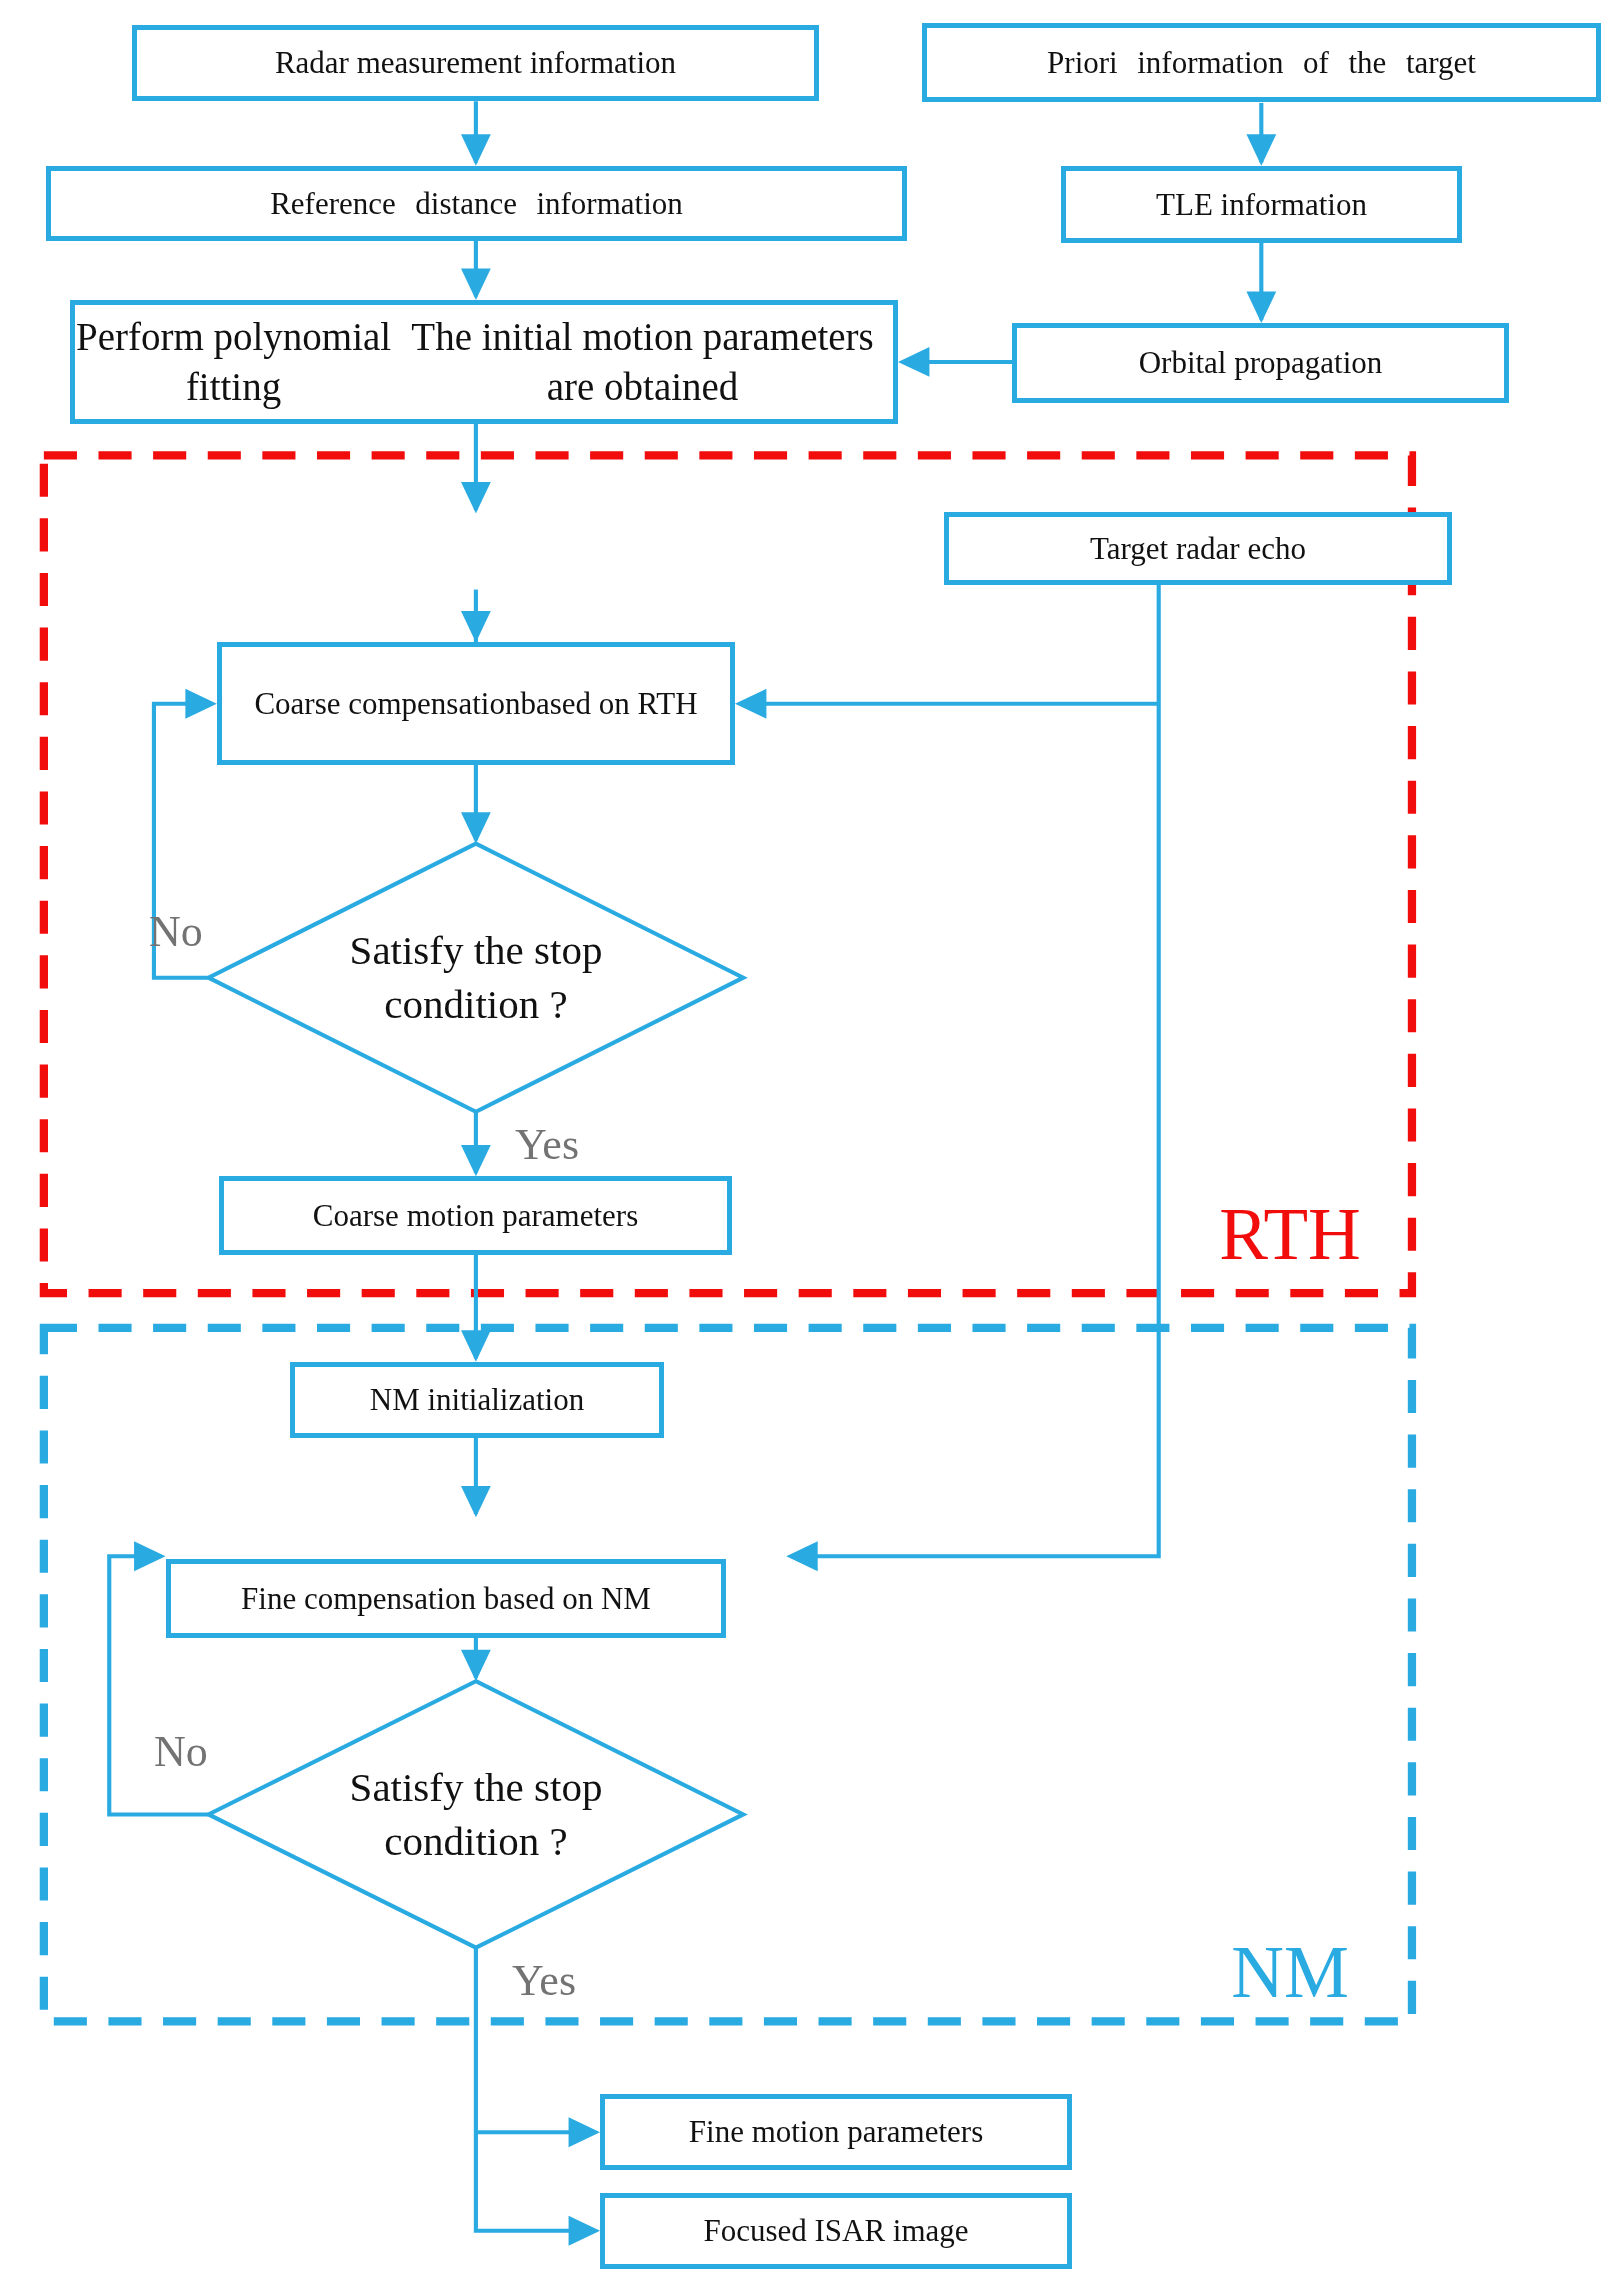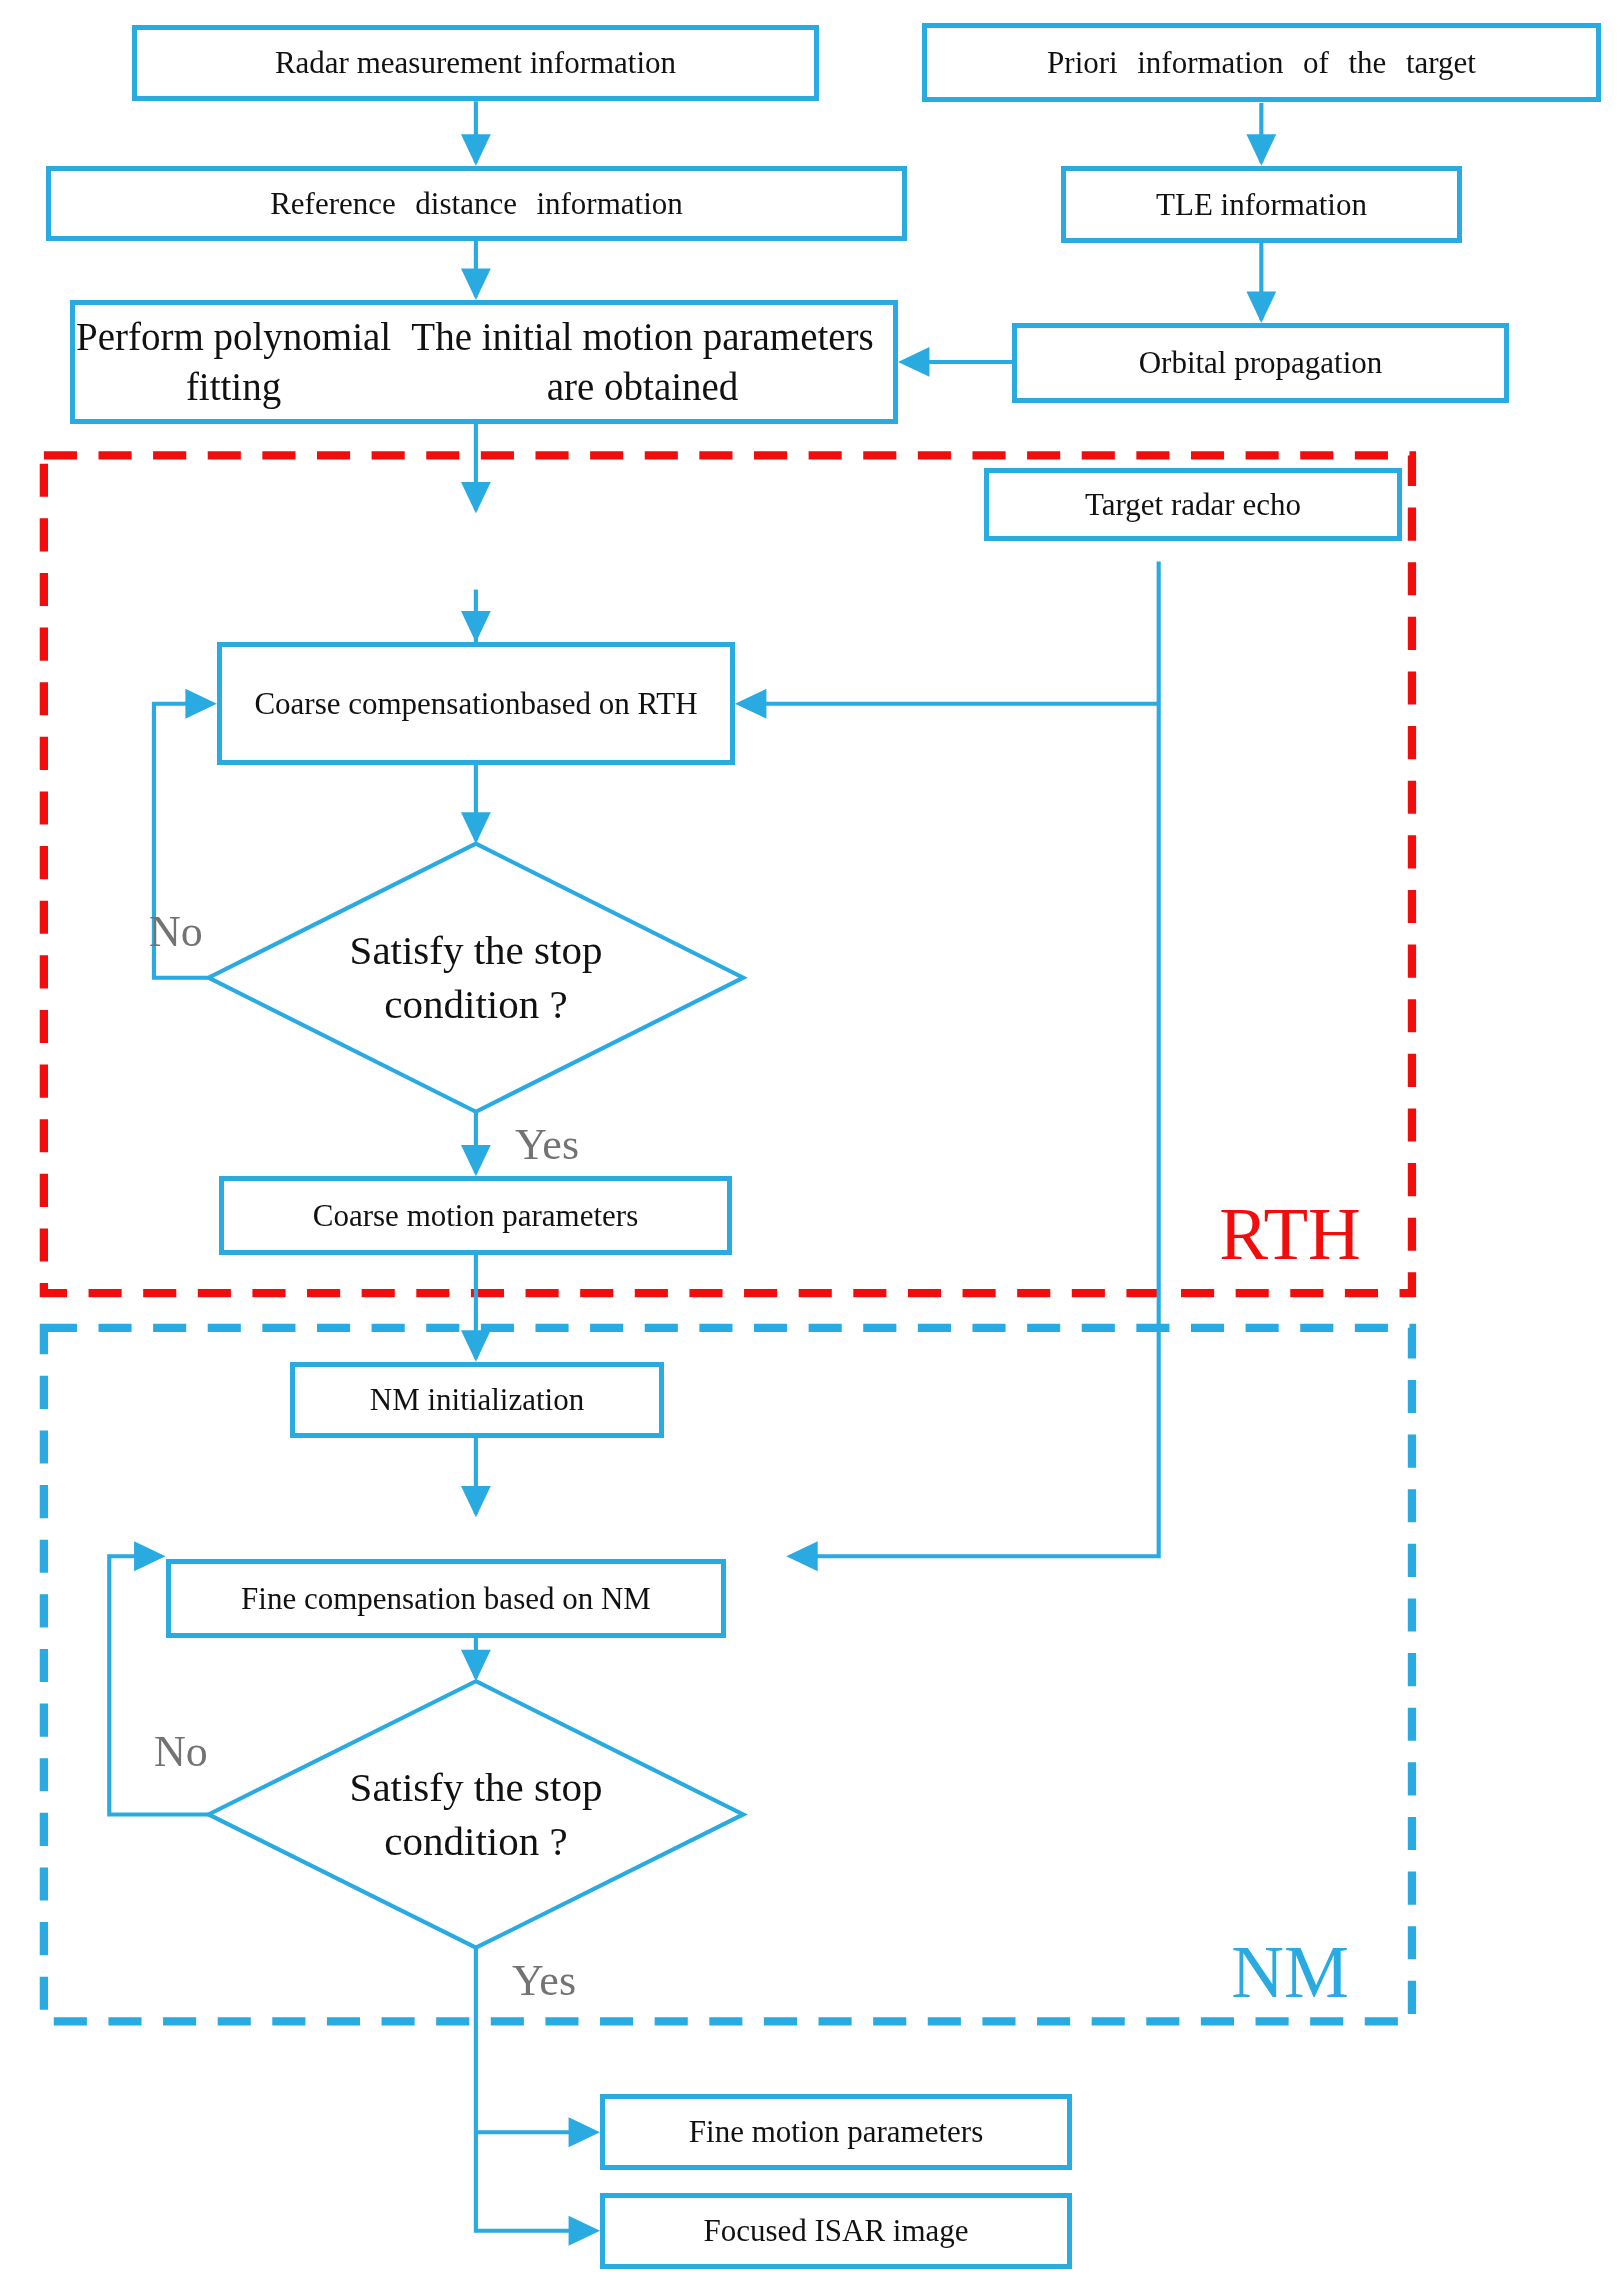--- a/index.html
+++ b/index.html
@@ -139,21 +139,21 @@
   <div class="node two-line" style="left:70px; top:300px; width:828px; height:124px; font-size:39px;">
     <span>Perform polynomial fitting</span>
     <span>The initial motion parameters are obtained</span>
   </div>
 
   <div class="node" style="left:1012px; top:323px; width:497px; height:80px;">
     <span>Orbital propagation</span>
   </div>
 
 
-  <div class="node" style="left:944px; top:468px; width:418px; height:73px;margin-left:40px;">
+  <div class="node" style="left:944px; top:512px; width:508px; height:73px;">
     <span>Target radar echo</span>
   </div>
 
   <div class="node two-line" style="left:217px; top:642px; width:518px; height:123px;">
     <span>Coarse compensation</span>
     <span>based on RTH</span>
   </div>
 
   <div class="node" style="left:219px; top:1176px; width:513px; height:79px;">
     <span>Coarse motion parameters</span>

